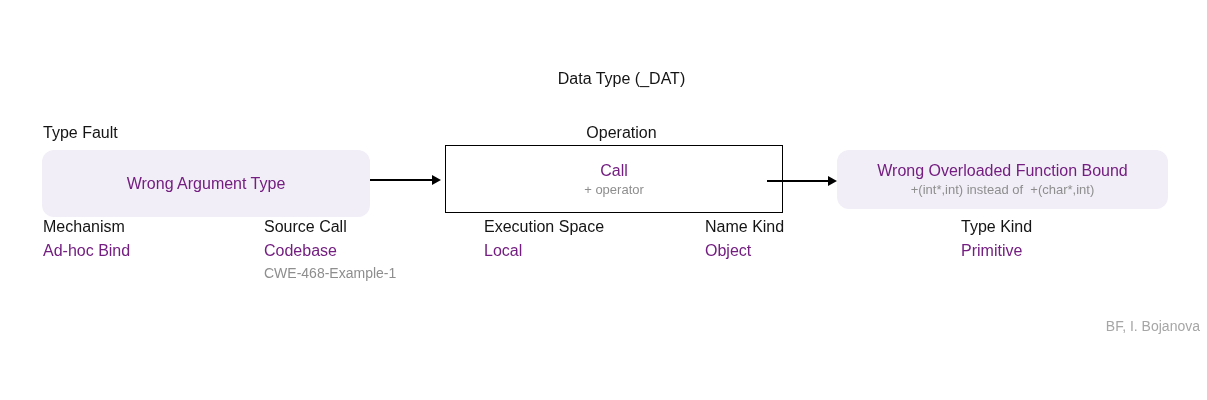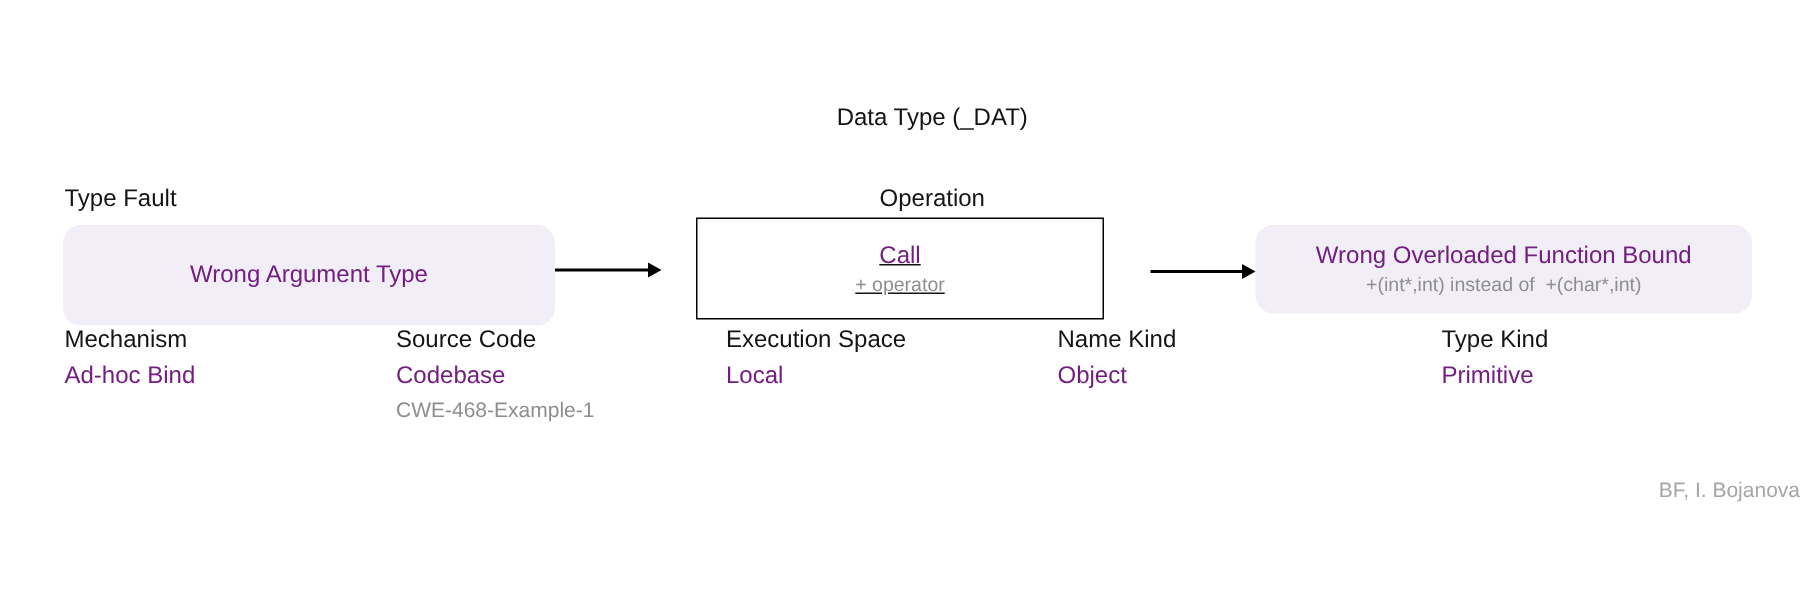--- a/index.html
+++ b/index.html
@@ -49,22 +49,22 @@
     align-items: center;
     justify-content: center;
     box-sizing: border-box;
     text-align: center;
   }
   .soft-box {
     background: var(--box_bg, #f2eef7);
     border-radius: 12px;
   }
   .cause-box { left: 42px;  top: 150px; width: 328px; height: 67px; }
-  .op-box    { left: 464px; top: 145px; width: 272px; height: 68px;
-               background: #ffffff; border: 1px solid #000000; border-radius: 0; text-decoration: underline; }
+  .op-box    { left: 445px; top: 145px; width: 338px; height: 68px;
+               background: #ffffff; border: 1px solid #000000; border-radius: 0; }
   .cons-box  { left: 837px; top: 150px; width: 331px; height: 59px; }
 
   .box-value {
     font-size: 16px;
     line-height: 21px;
     color: var(--accent, #731e80);
     white-space: nowrap;
   }
   .box-detail {
     font-size: 13px;
@@ -159,21 +159,21 @@
     <div class="box-value">Wrong Overloaded Function Bound</div>
     <div class="box-detail">+(int*,int) instead of  +(char*,int)</div>
   </div>
 
   <div class="attr attr-0">
     <div class="attr-label">Mechanism</div>
     <div class="attr-value">Ad-hoc Bind</div>
   </div>
 
   <div class="attr attr-1">
-    <div class="attr-label">Source Code</div>
+    <div class="attr-label">Source Call</div>
     <div class="attr-value">Codebase</div>
     <div class="attr-detail">CWE-468-Example-1</div>
   </div>
 
   <div class="attr attr-3">
     <div class="attr-label">Name Kind</div>
     <div class="attr-value">Object</div>
   </div>
 
   <div class="attr attr-2">

